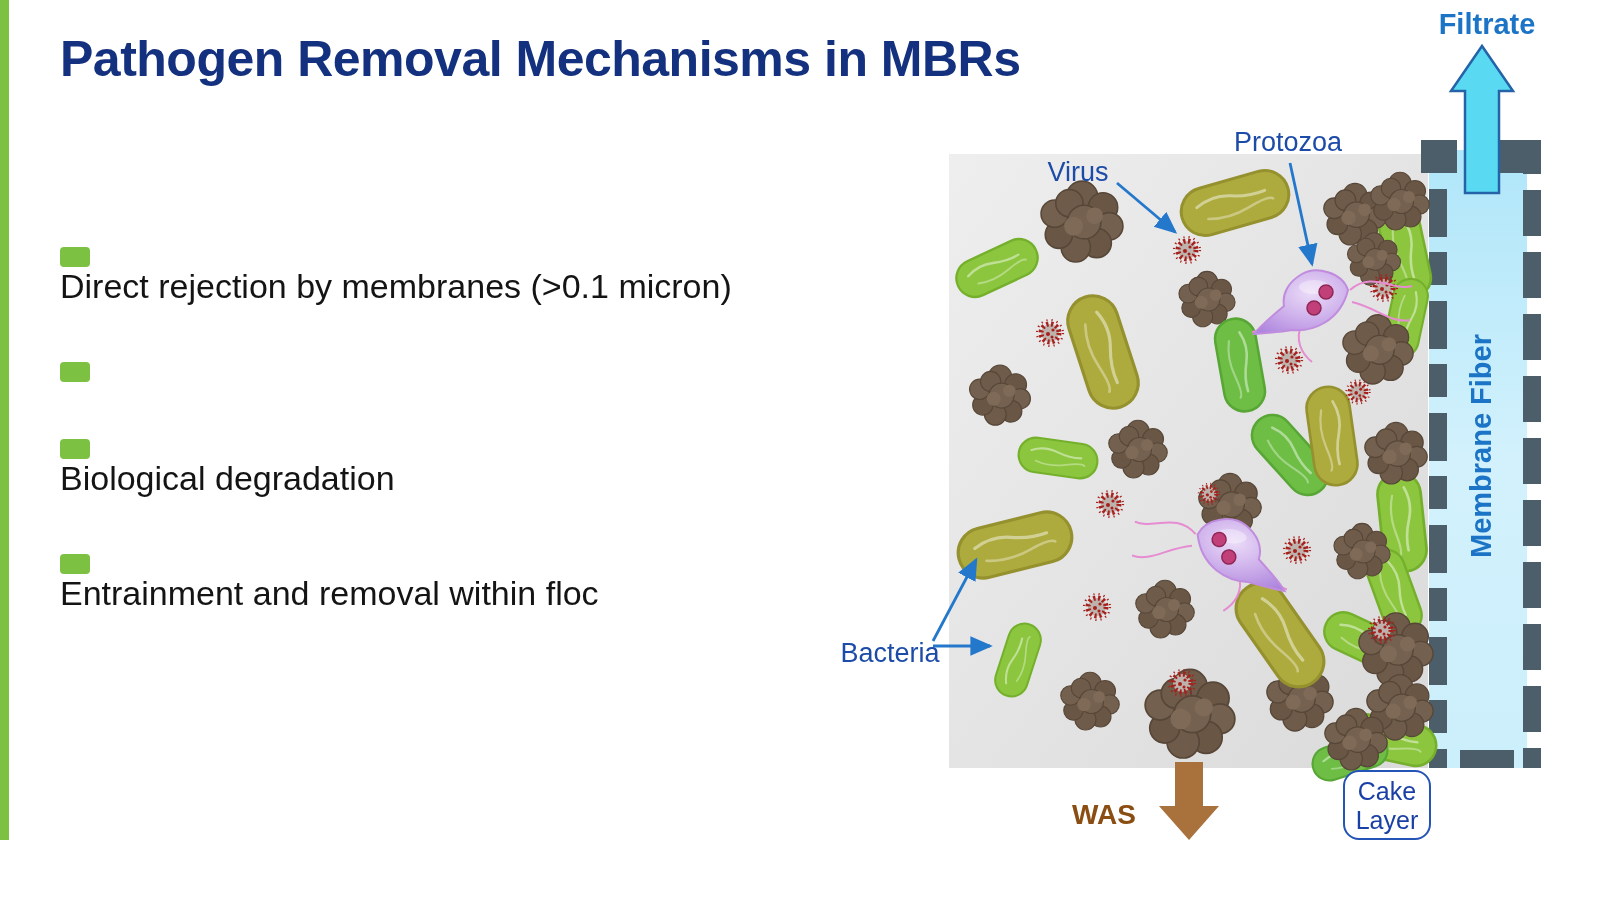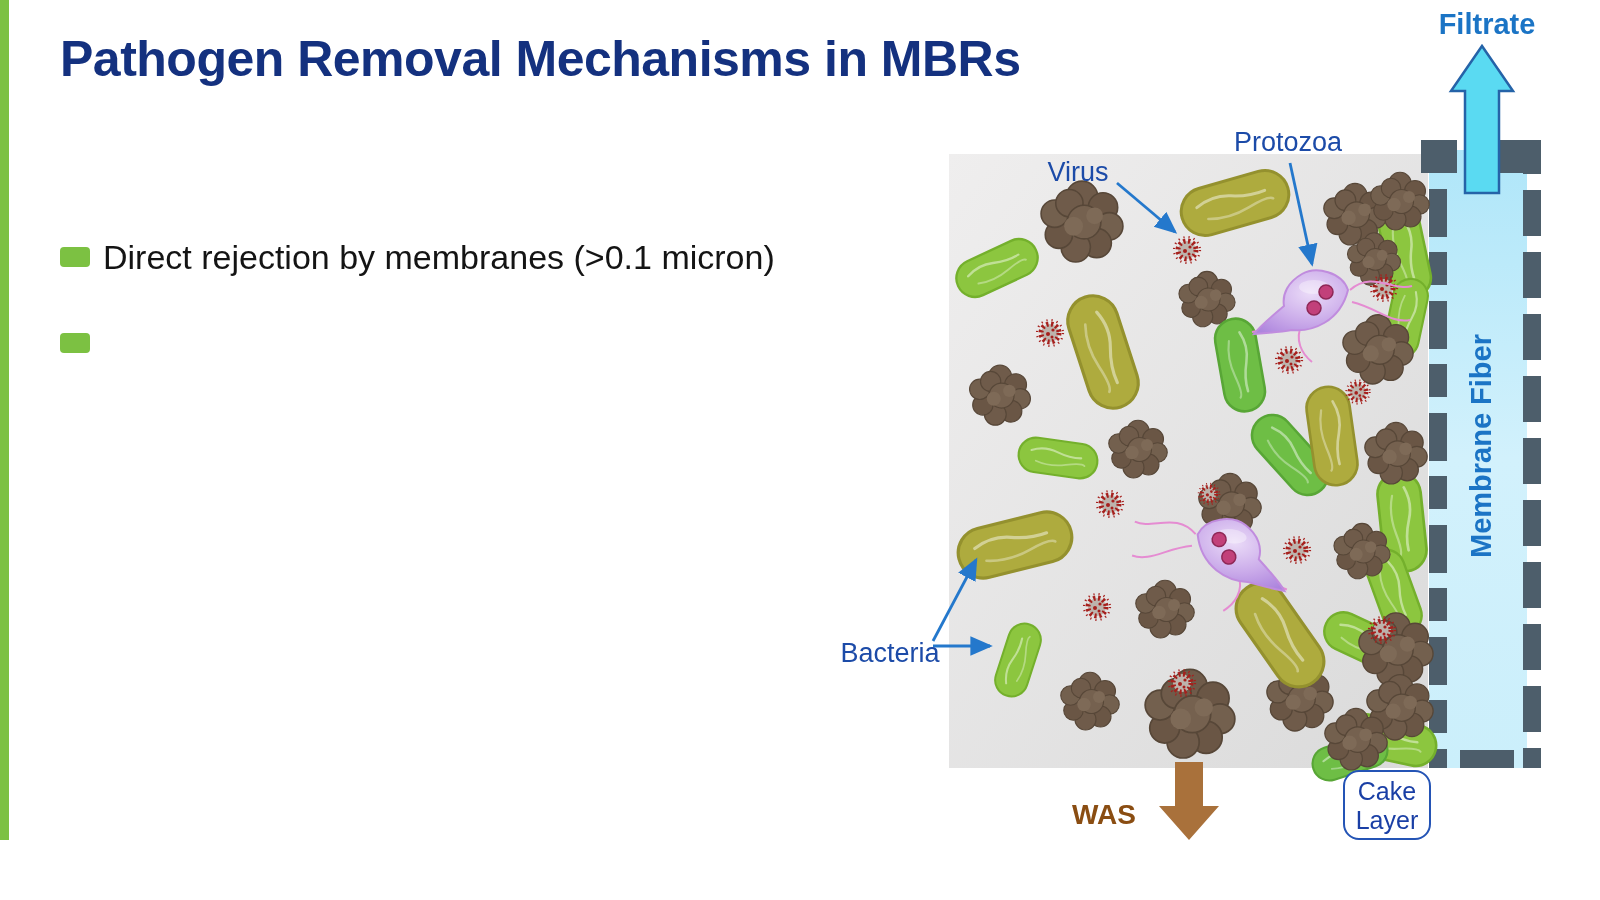--- a/index.html
+++ b/index.html
@@ -6,21 +6,21 @@
   .slide{
     position:relative;width:1600px;height:900px;background:#ffffff;
     font-family:"Liberation Sans",sans-serif;overflow:hidden;padding-left:41px;
   }
   .accent-bar{position:absolute;left:0;top:0;width:9px;height:840px;background:#7CC142;}
   .title{
     position:absolute;left:60px;top:30px;margin:0;
     font-size:50px;font-weight:bold;color:#14317F;letter-spacing:-0.5px;white-space:nowrap;
   }
   .bullets{position:absolute;left:60px;top:238px;margin:0;padding:0;list-style:none;width:880px;}
-  .bullets li{display:flex;align-items:flex-start;margin-bottom:48px;font-size:34px;line-height:38px;color:#141414;}
+  .bullets li{display:flex;align-items:flex-start;margin-bottom:48px;font-size:34px;line-height:38px;color:#141414;flex-direction:column;}
   .marker{flex:0 0 auto;width:30px;height:20px;background:#7CC142;border-radius:4px;margin:9px 13px 0 0;}
   svg.diagram{position:absolute;left:0;top:0;}
   .lbl{font-family:"Liberation Sans",sans-serif;font-size:27px;fill:#1C4BA8;}
   .lblBoldBlue{font-family:"Liberation Sans",sans-serif;font-size:29px;font-weight:bold;fill:#1B74C5;}
   .lblWas{font-family:"Liberation Sans",sans-serif;font-size:28px;font-weight:bold;fill:#8A4D12;}
   .lblCake{font-family:"Liberation Sans",sans-serif;font-size:25px;fill:#1A3FA5;}
   .callout{stroke:#2478CC;stroke-width:2.8;fill:none;}
 </style>
 </head>
 <body>
@@ -31,20 +31,28 @@
 
   <h1 class="title">Pathogen Removal Mechanisms in MBRs</h1>
 
   <ul class="bullets">
     <li>
       <span class="marker"></span>
       <span>Direct rejection by membranes (&gt;0.1 micron)</span>
     </li>
     <li>
       <span class="marker"></span>
+    </li>
+    <li>
+      <span class="marker"></span>
+      <span>Biological degradation</span>
+    </li>
+    <li>
+      <span class="marker"></span>
+      <span>Entrainment and removal within floc</span>
     </li>
   </ul>
 
   <svg class="diagram" width="1600" height="900" viewBox="0 0 1600 900">
     <defs>
       <linearGradient id="gGray" x1="0" y1="0" x2="1" y2="1">
         <stop offset="0" stop-color="#EFEEEE"></stop>
         <stop offset="1" stop-color="#DADADA"></stop>
       </linearGradient>
       <linearGradient id="gCyan" x1="0" y1="0" x2="0" y2="1">

